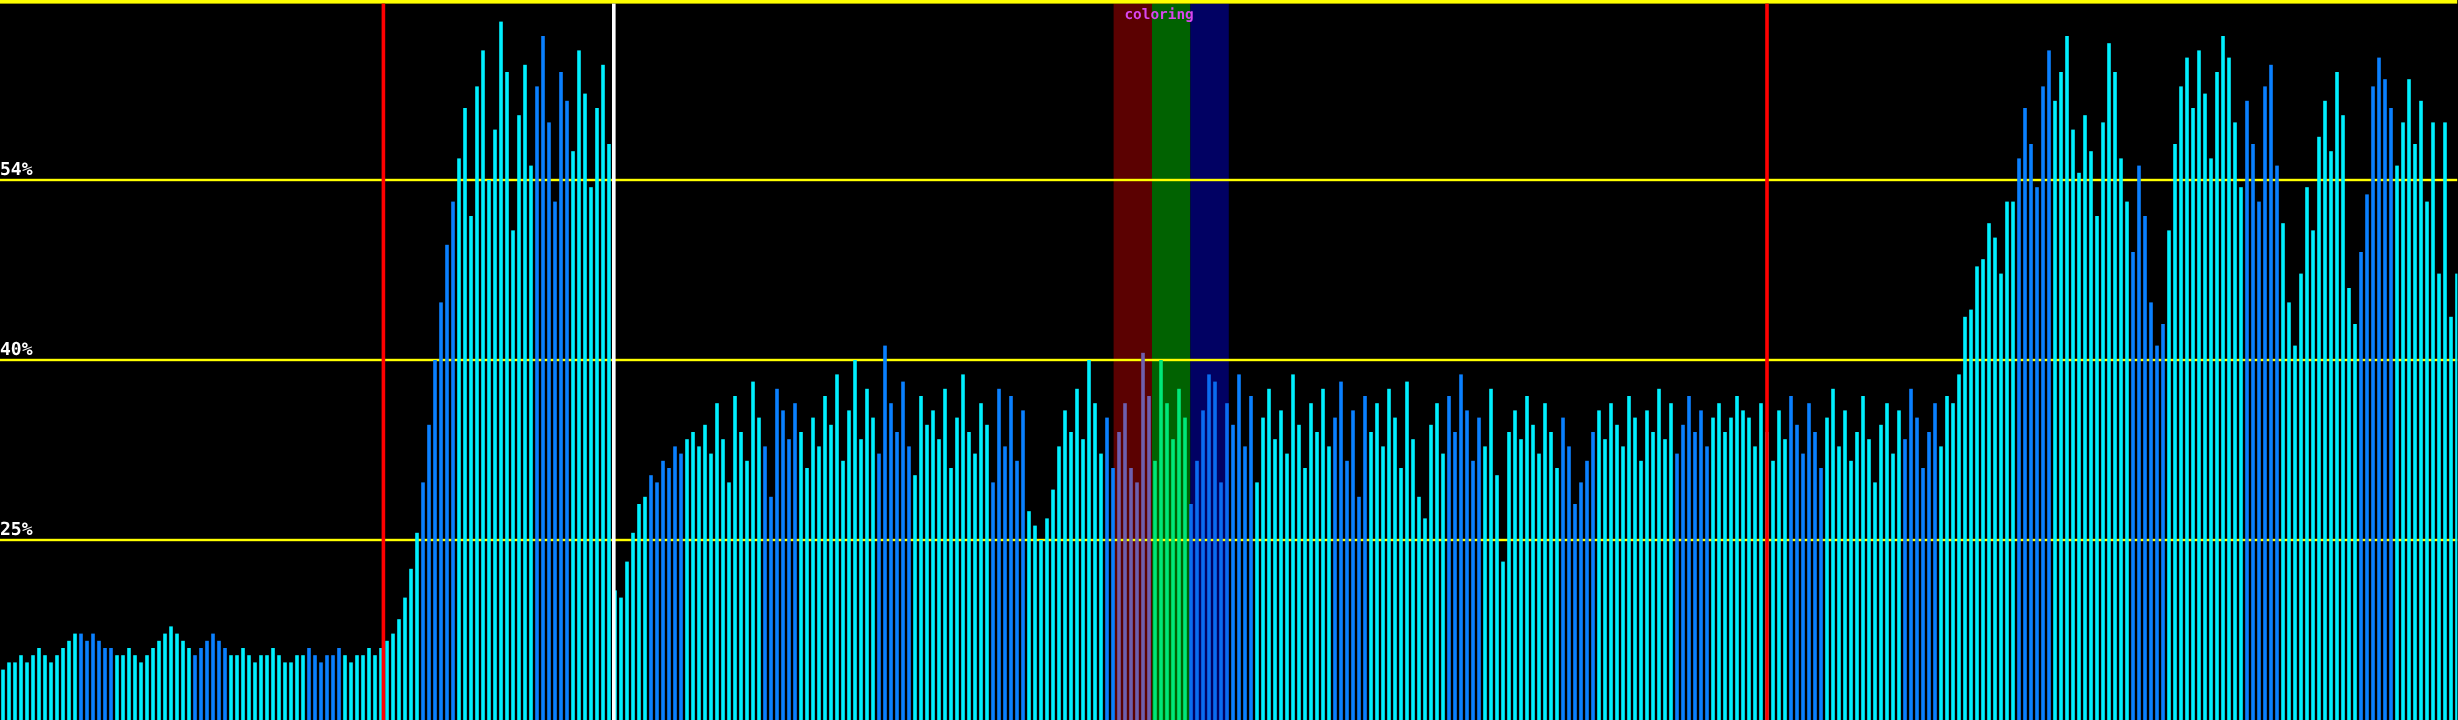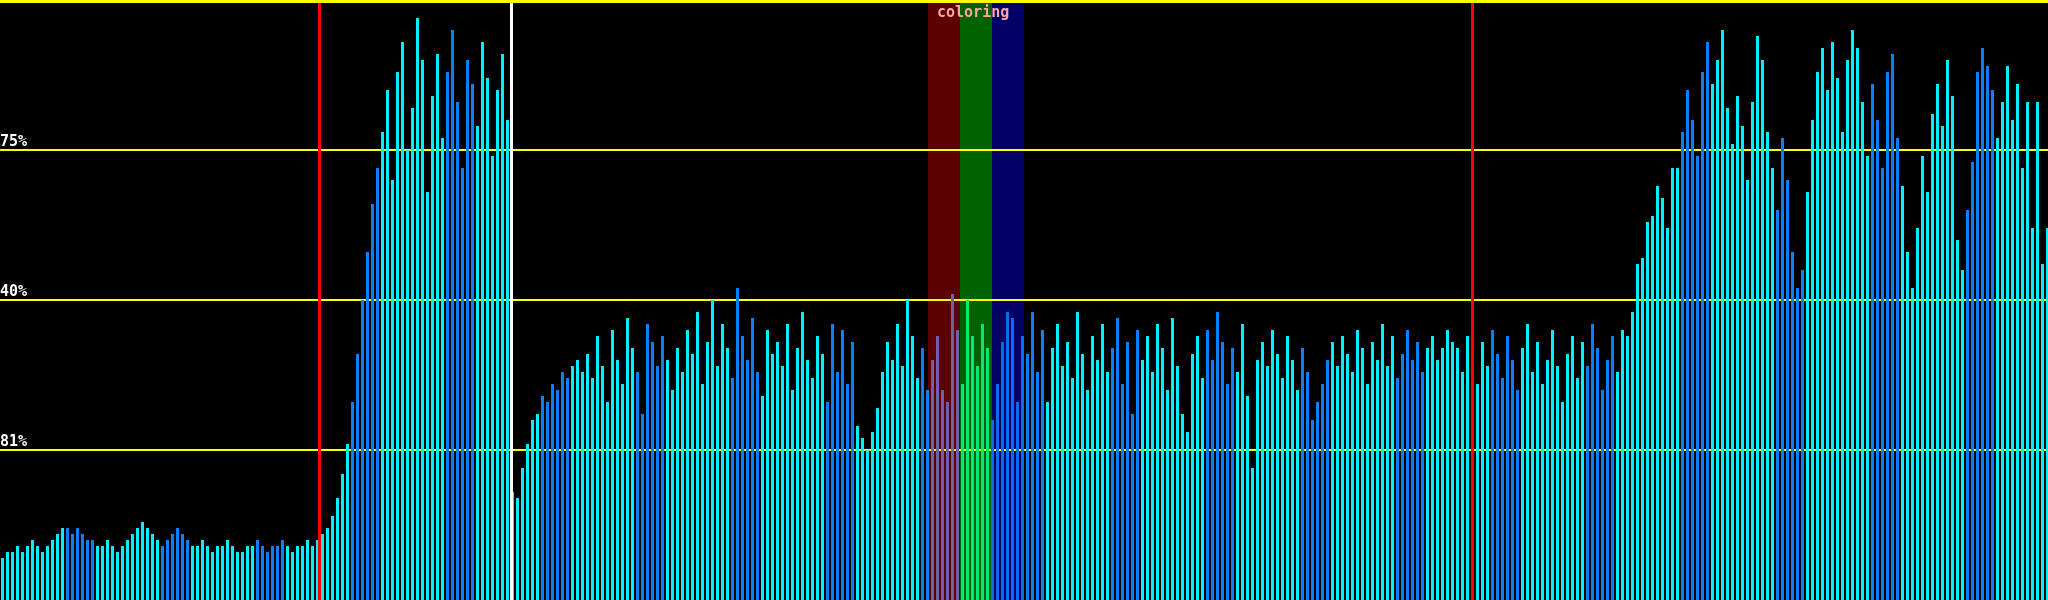--- a/index.html
+++ b/index.html
@@ -21,21 +21,21 @@
   .top-border{position:absolute;left:0;top:0;width:100%;height:3px;}
   .bar{position:absolute;bottom:0;width:3px;}
   .vline{position:absolute;top:3px;bottom:0;width:3px;}
   .tick{
     position:absolute;left:0;
     color:#fff;font-size:15px;font-weight:bold;line-height:15px;
     white-space:pre;
   }
   .coloring-label{
     position:absolute;
-    color:#fca5a5;font-size:15px;font-weight:bold;line-height:15px;
+    color:#d946ef;font-size:12px;font-weight:bold;line-height:15px;
     white-space:pre;
     text-align:center;
   }
 </style>
 </head>
 <body>
 
 <div id="stage" style="background: rgb(0, 0, 0);">
   <div id="bands-layer" class="layer">
       <div class="band" style="left: 928px; width: 32px; background: rgb(91, 1, 1);"></div>
@@ -460,17 +460,17 @@
       <div class="bar" style="left: 2041px; height: 336px; background: rgb(0, 240, 255);"></div>
       <div class="bar" style="left: 2046px; height: 372px; background: rgb(0, 240, 255);"></div>
     </div>
   <div id="vlines-layer" class="layer">
       <div class="vline" style="left: 318px; background: rgb(255, 0, 0);"></div>
       <div class="vline" style="left: 510px; background: rgb(255, 255, 255);"></div>
       <div class="vline" style="left: 1471px; background: rgb(255, 0, 0);"></div>
     </div>
   <div id="labels-layer" class="layer">
     <span class="coloring-label" style="left: 937px; top: 5px;">coloring</span>
-  <span class="tick" style="top: 134px;">75%</span>
+  <span class="tick" style="top: 134px;">54%</span>
       <span class="tick" style="top: 284px;">40%</span>
-      <span class="tick" style="top: 434px;">81%</span>
+      <span class="tick" style="top: 434px;">25%</span>
     </div>
 </div>
 
 </body></html>

